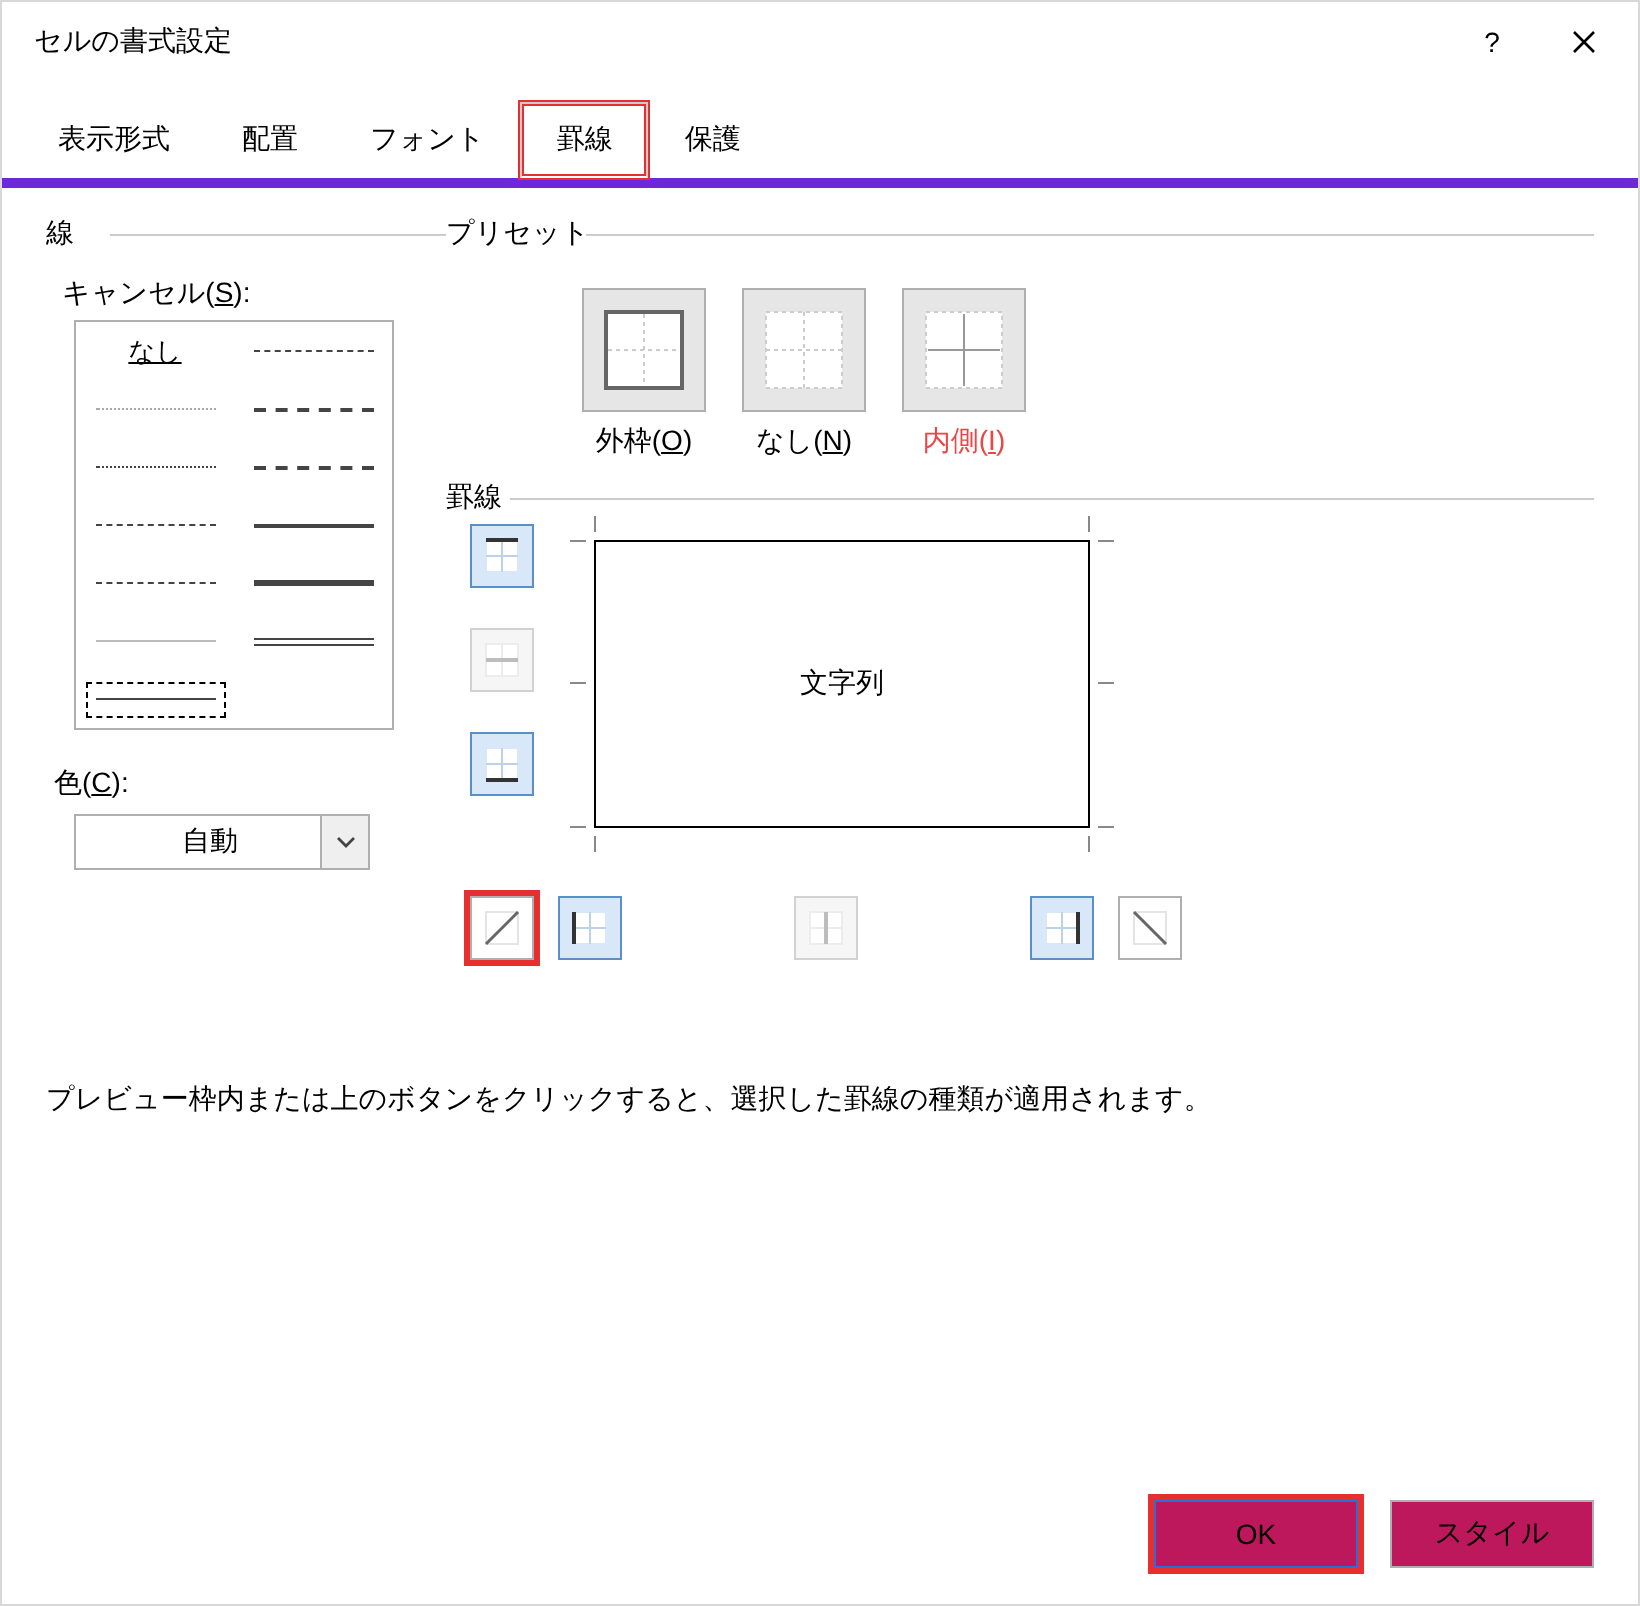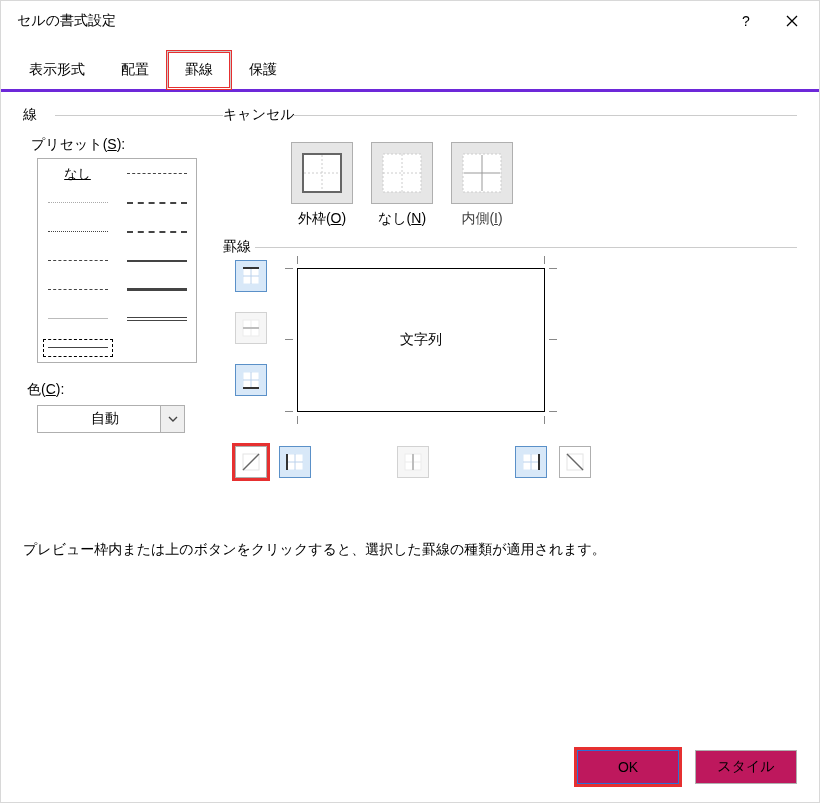--- a/index.html
+++ b/index.html
@@ -21,21 +21,21 @@
   }
   .titlebar .title { flex:1; }
   .titlebar .sysbtn {
     width:46px; height:32px;
     display:flex; align-items:center; justify-content:center;
     color:#000;
   }
   .tabs {
     display:flex;
     padding:10px 10px 0 10px;
-    border-bottom:3px solid #6d28d9;
+    border-bottom:5px solid #6d28d9;
     position:relative;
   }
   .tab {
     padding:10px 18px;
     position:relative;
     color:#000;
     text-align:center;
   }
   .tab.active { }
   .tab.red-highlight { outline:3px solid #e63030; outline-offset:-2px; }
@@ -230,33 +230,34 @@
   <div class="sysbtn">
     <svg width="12" height="12" viewBox="0 0 12 12">
       <path d="M1 1 L11 11 M11 1 L1 11" stroke="#000" stroke-width="1.3"></path>
     </svg>
   </div>
 </div>
 
 <div class="tabs">
   <div class="tab">表示形式</div>
   <div class="tab">配置</div>
+  <div class="tab">フォント</div>
   <div class="tab active red-highlight">
     <span>罫線</span>
     <div class="active-border"></div>
   </div>
   <div class="tab">保護</div>
 </div>
 
 <div class="content">
 
   <div class="col-line">
     <div class="group-title tw2">線</div>
     <div class="style-label">
-      <span>プリセット(</span><span class="u">S</span><span>):</span>
+      <span>キャンセル(</span><span class="u">S</span><span>):</span>
     </div>
     <div class="style-box">
       <div class="cell">
           <span class="sw-none">なし</span>
         </div>
       <div class="cell">
           <div class="sw sw-dashdot2"></div>
         </div>
       <div class="cell">
           <div class="sw sw-dot4"></div>
@@ -303,21 +304,21 @@
       <div class="dd">
         <svg width="10" height="6" viewBox="0 0 10 6">
           <path d="M1 1 L5 5 L9 1" fill="none" stroke="#444" stroke-width="1.4"></path>
         </svg>
       </div>
     </div>
   </div>
 
   <div class="col-right">
 
-    <div class="group-title tw4" style="--tw:4">キャンセル</div>
+    <div class="group-title tw4" style="--tw:4">プリセット</div>
     <div class="preset-row">
       <div class="preset">
         <div class="preset-btn">
           <svg width="40" height="40" viewBox="0 0 40 40">
             <rect x="1" y="1" width="38" height="38" fill="#fff" stroke="#666" stroke-width="2"></rect>
             <path d="M20 2 V38 M2 20 H38" stroke="#ccc" stroke-dasharray="2 2"></path>
           </svg>
         </div>
         <div>
           <span>外枠(</span><span class="u">O</span><span>)</span>
@@ -334,21 +335,21 @@
           <span>なし(</span><span class="u">N</span><span>)</span>
         </div>
       </div>
       <div class="preset">
         <div class="preset-btn">
           <svg width="40" height="40" viewBox="0 0 40 40">
             <rect x="1" y="1" width="38" height="38" fill="#fff" stroke="#ccc" stroke-dasharray="2 2"></rect>
             <path d="M20 2 V38 M2 20 H38" stroke="#999"></path>
           </svg>
         </div>
-        <div style="color:#404040">
+        <div style="color:#ef4444">
           <span>内側(</span><span class="u">I</span><span>)</span>
         </div>
       </div>
     </div>
 
     <div class="bsection">
       <div class="group-title tw2">罫線</div>
 
       <div class="side-col">
         <div class="bbtn sel">

